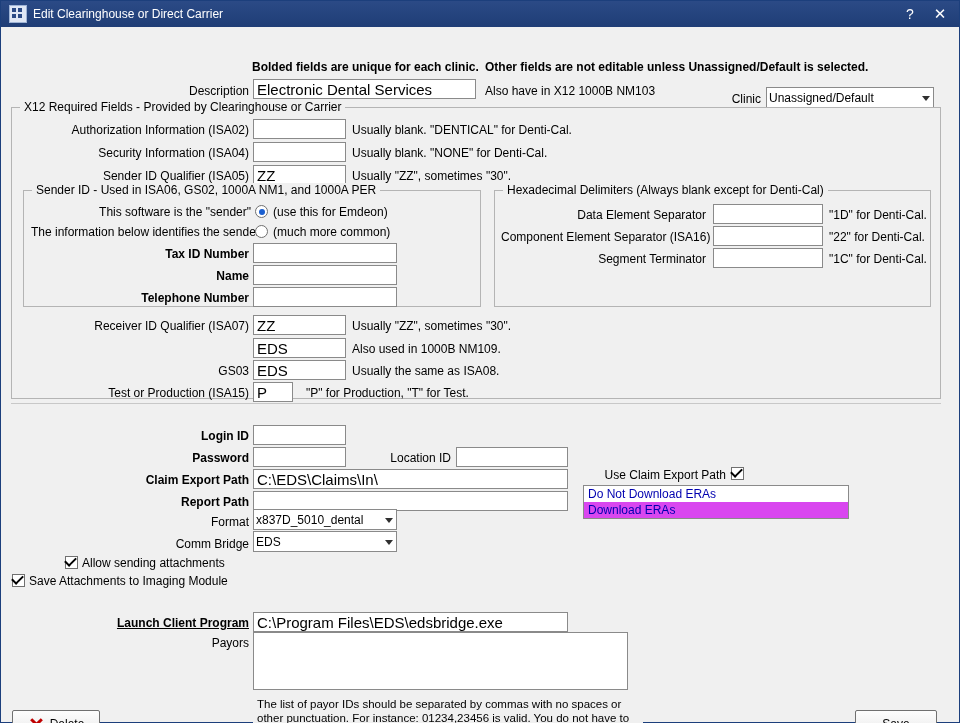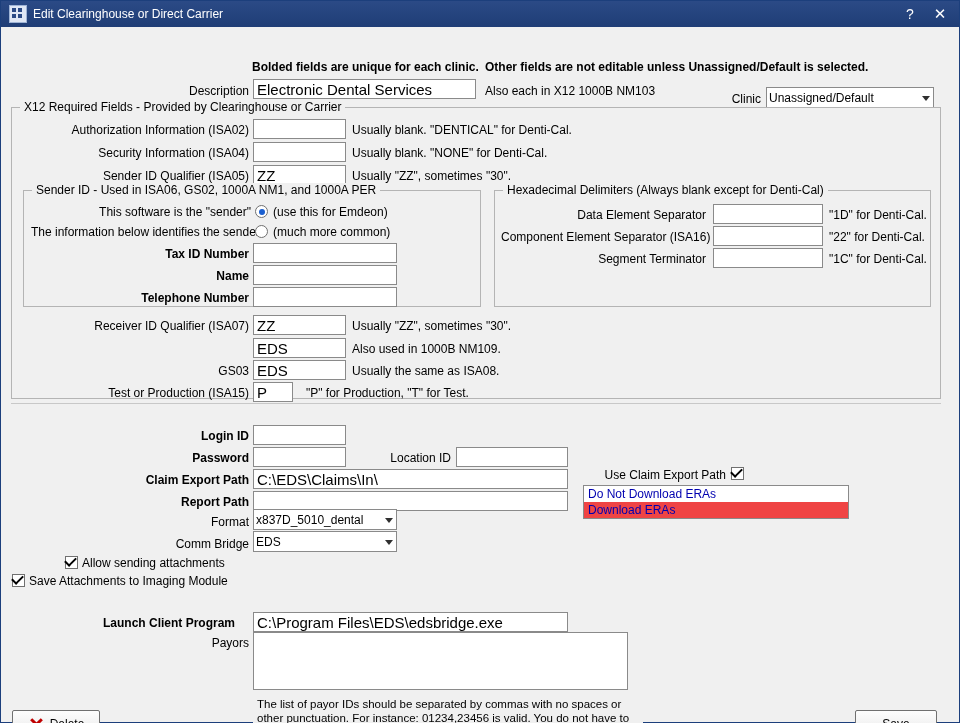--- a/index.html
+++ b/index.html
@@ -168,21 +168,21 @@
     border: 1px solid #8a8a8a;
     background: #fff;
     overflow: hidden;
   }
   .listbox .item {
     font-size: 12px;
     padding: 1px 4px;
     color: #0000b0;
   }
   .listbox .item.selected {
-    background: #ef4444;
+    background: #d946ef;
   }
   .hr {
     position: absolute;
     border-top: 1px solid #c8c8c8;
   }
   textarea.payors {
     position: absolute;
     box-sizing: border-box;
     border: 1px solid #8a8a8a;
     background: #fff;
@@ -241,21 +241,21 @@
     <div class="tb-btn close">✕</div>
   </div>
 
   <div class="content">
 
     <div class="hdr-note" style="left:251px; top:33px;">Bolded fields are unique for each clinic.</div>
     <div class="hdr-note" style="left:484px; top:33px;">Other fields are not editable unless Unassigned/Default is selected.</div>
 
     <div class="lbl" style="left:100px; top:57px; width:148px;">Description</div>
     <input class="tb" style="left: 252px; top: 52px; width: 223px;" value="Electronic Dental Services">
-    <div class="lbl left" style="left:484px; top:57px;">Also each in X12 1000B NM103</div>
+    <div class="lbl left" style="left:484px; top:57px;">Also have in X12 1000B NM103</div>
 
     <div class="lbl" style="left:660px; top:65px; width:100px;">Clinic</div>
     <div class="combo-wrap" style="left:765px; top:60px; width:168px; height:21px;">
       <select class="combo" style="left:0; top:0; width:168px;">
         <option>Unassigned/Default</option>
       </select>
       <div class="combo-arrow"></div>
     </div>
 
     <div class="group" style="left:10px; top:80px; width:930px; height:292px;">
@@ -367,21 +367,21 @@
       <div class="item">Do Not Download ERAs</div>
       <div class="item selected">Download ERAs</div>
     </div>
 
     <div class="cbox checked" style="left:64px; top:529px;"></div>
     <div class="lbl left" style="left:81px; top:529px;">Allow sending attachments</div>
 
     <div class="cbox checked" style="left:11px; top:547px;"></div>
     <div class="lbl left" style="left:28px; top:547px;">Save Attachments to Imaging Module</div>
 
-    <div class="lbl bold" style="left:16px; top:589px; width:218px;">Launch Client Program</div>
+    <div class="lbl bold" style="left:30px; top:589px; width:218px;text-decoration:underline;">Launch Client Program</div>
     <input class="tb" style="left: 252px; top: 585px; width: 315px;" value="C:\Program Files\EDS\edsbridge.exe">
 
     <div class="lbl" style="left:150px; top:609px; width:98px;">Payors</div>
     <textarea class="payors" style="left: 252px; top: 605px; width: 375px; height: 58px;"></textarea>
 
     <div class="infobox" style="left:252px; top:668px; width:390px; height:38px;">The list of payor IDs should be separated by commas with no spaces or other punctuation.  For instance: 01234,23456 is valid.  You do not have to enter any payor ID's for a default Clearinghouse.</div>
 
     <div class="btn" style="left:11px; top:683px; width:88px; height:28px;">
       <span class="x-icon"></span>
       <span><span class="u">D</span><span>elete</span></span>

